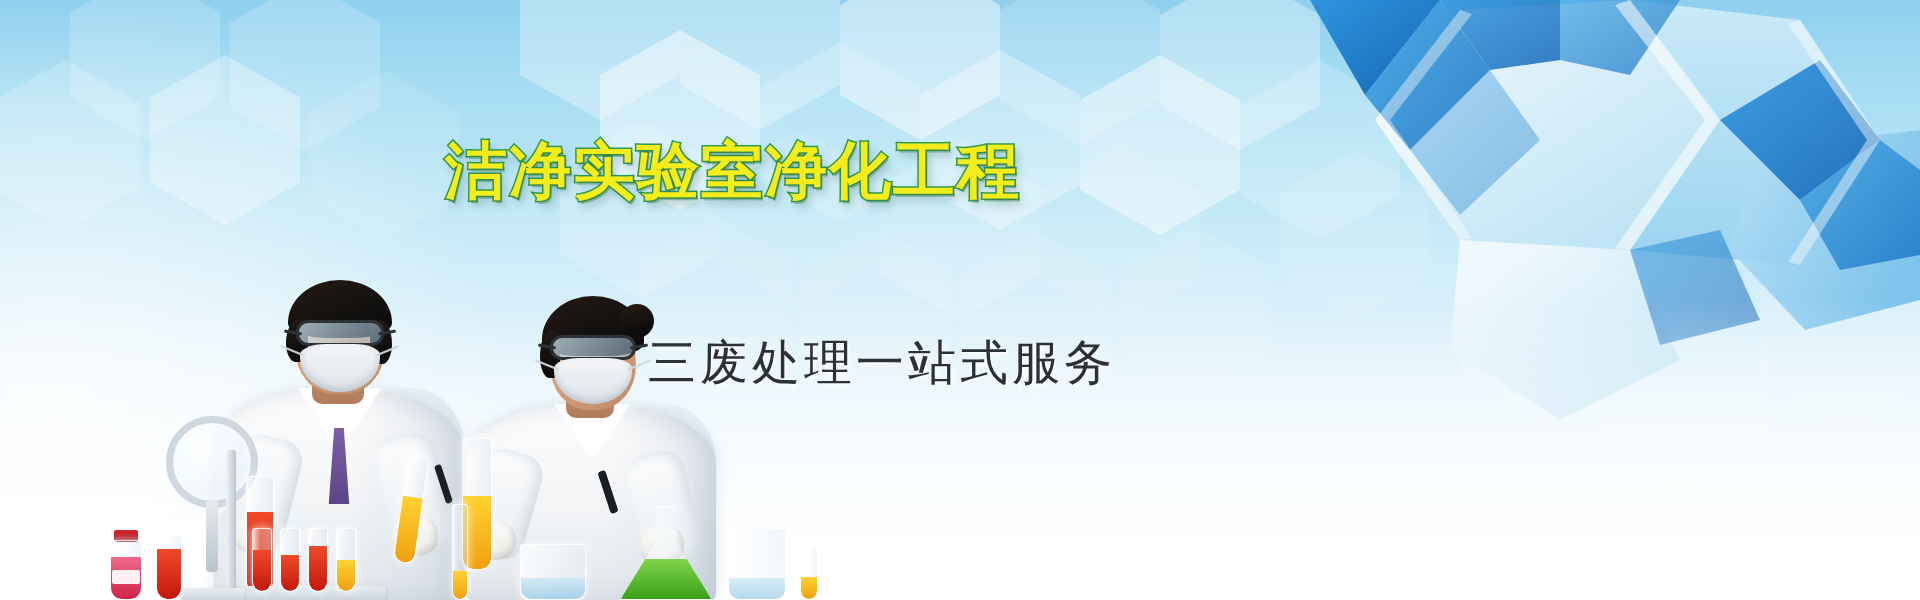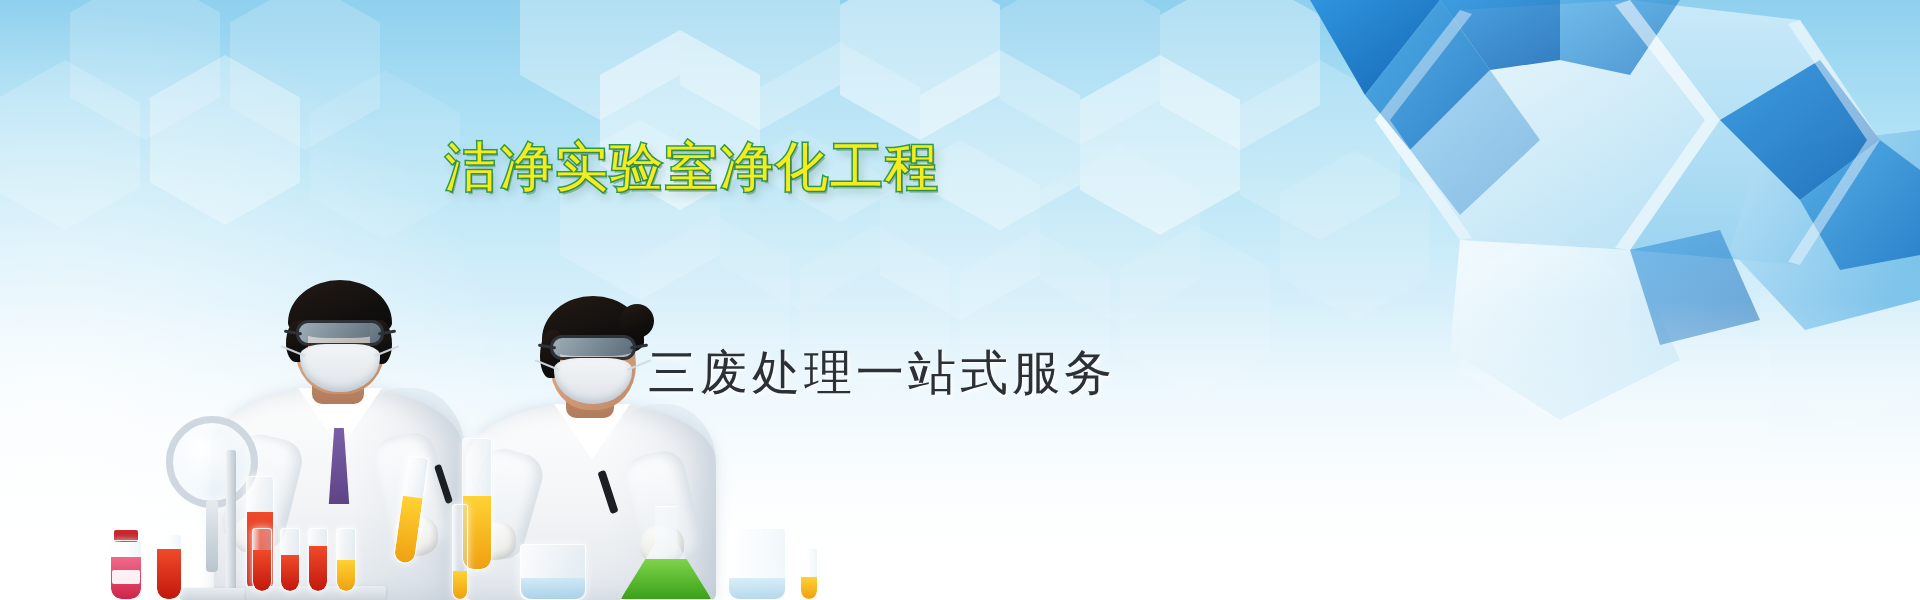--- a/index.html
+++ b/index.html
@@ -44,42 +44,42 @@
   .crystal-layer { position:absolute; right:0; top:0; width:760px; height:470px; pointer-events:none; }
   .crystal-layer svg { display:block; }
 
   
   .text-block {
     position:absolute; left:0; top:0; width:1920px; height:600px;
     pointer-events:none;
   }
   .line-main {
     position:absolute; left:445px; top:140px;
-    font-size:53px; font-weight:normal; letter-spacing:2px;
+    font-size:62px; font-weight:bold; letter-spacing:2px;
     line-height:1;
     color:#f5ec1c;
     -webkit-text-stroke:3px #2e9c4f;
     paint-order:stroke fill;
     text-shadow:
       2px 3px 0 rgba(60,130,80,0.45),
       4px 6px 9px rgba(40,90,60,0.30);
     white-space:nowrap;
   }
   .line-sub-green {
     position:absolute; left:648px; top:288px;
     font-size:50px; font-weight:bold; letter-spacing:2px;
     line-height:1;
     color:#1ba155;
     text-shadow:
       2px 2px 0 #0d7a3e,
       3px 4px 6px rgba(20,90,50,0.35);
     white-space:nowrap;
   }
   .line-sub-dark {
-    position:absolute; left:648px; top:348px;
+    position:absolute; left:648px; top:338px;
     font-size:48px; font-weight:300; letter-spacing:4px;
     line-height:1;
     color:#2b3136;
     text-shadow:
       1px 1px 0 rgba(255,255,255,0.95),
       2px 3px 5px rgba(255,255,255,0.85);
     white-space:nowrap;
   }
 
   

